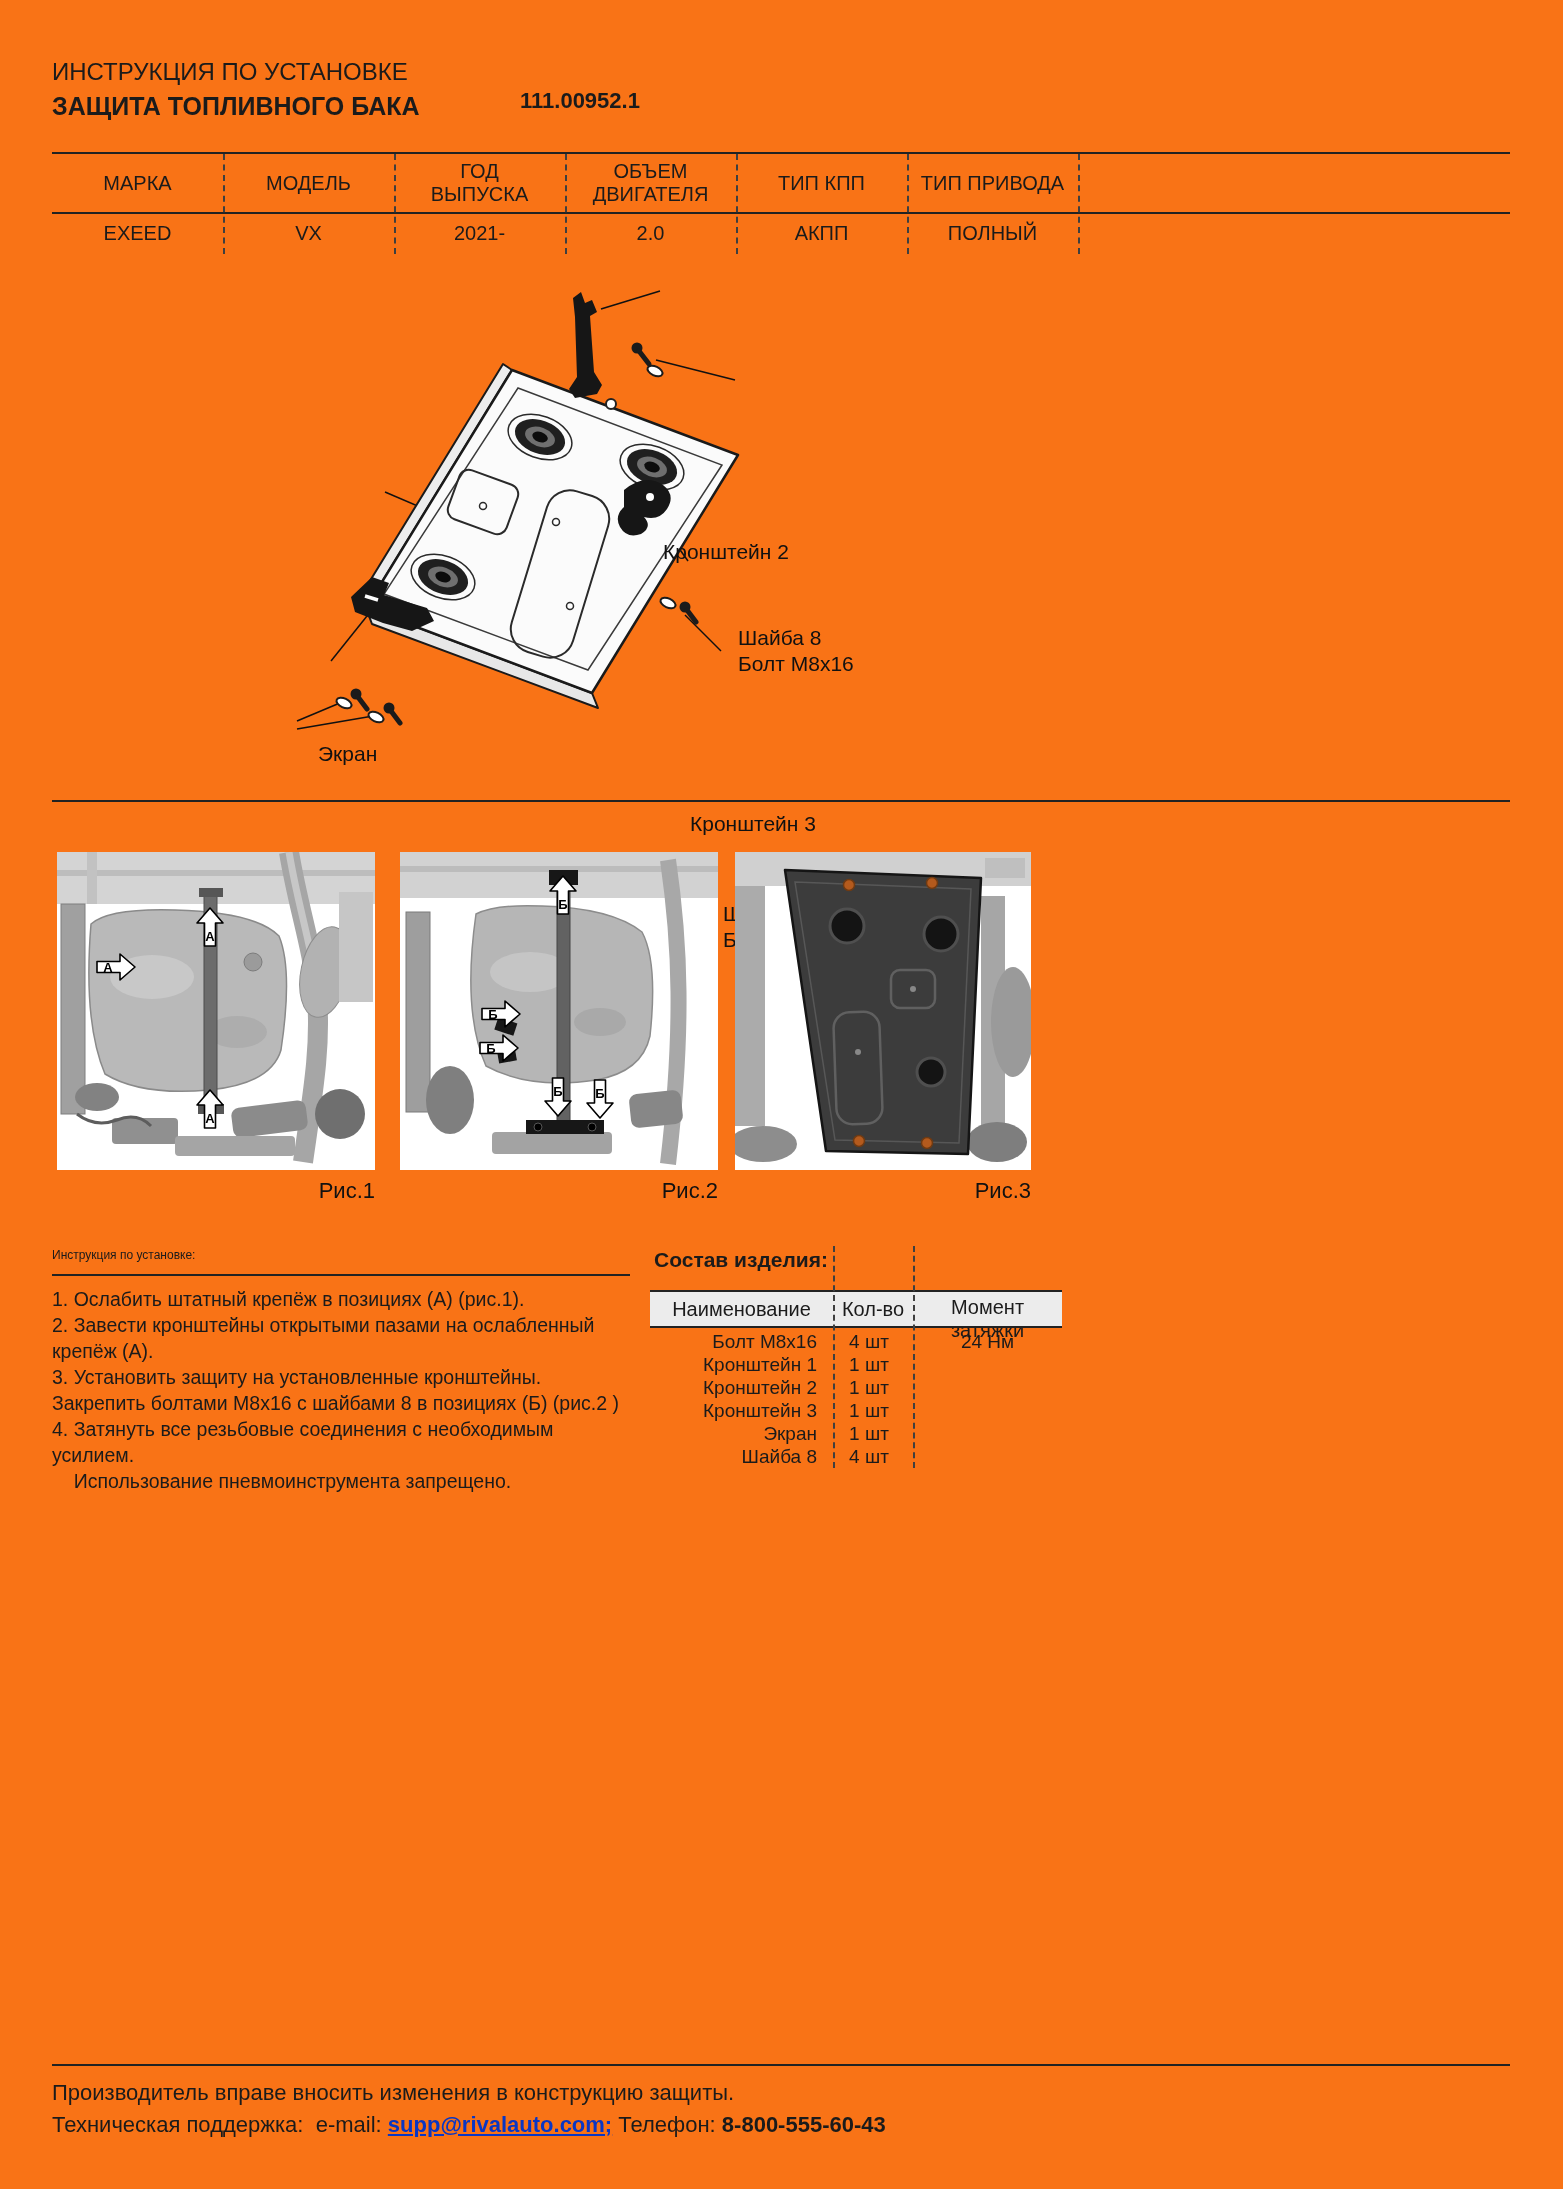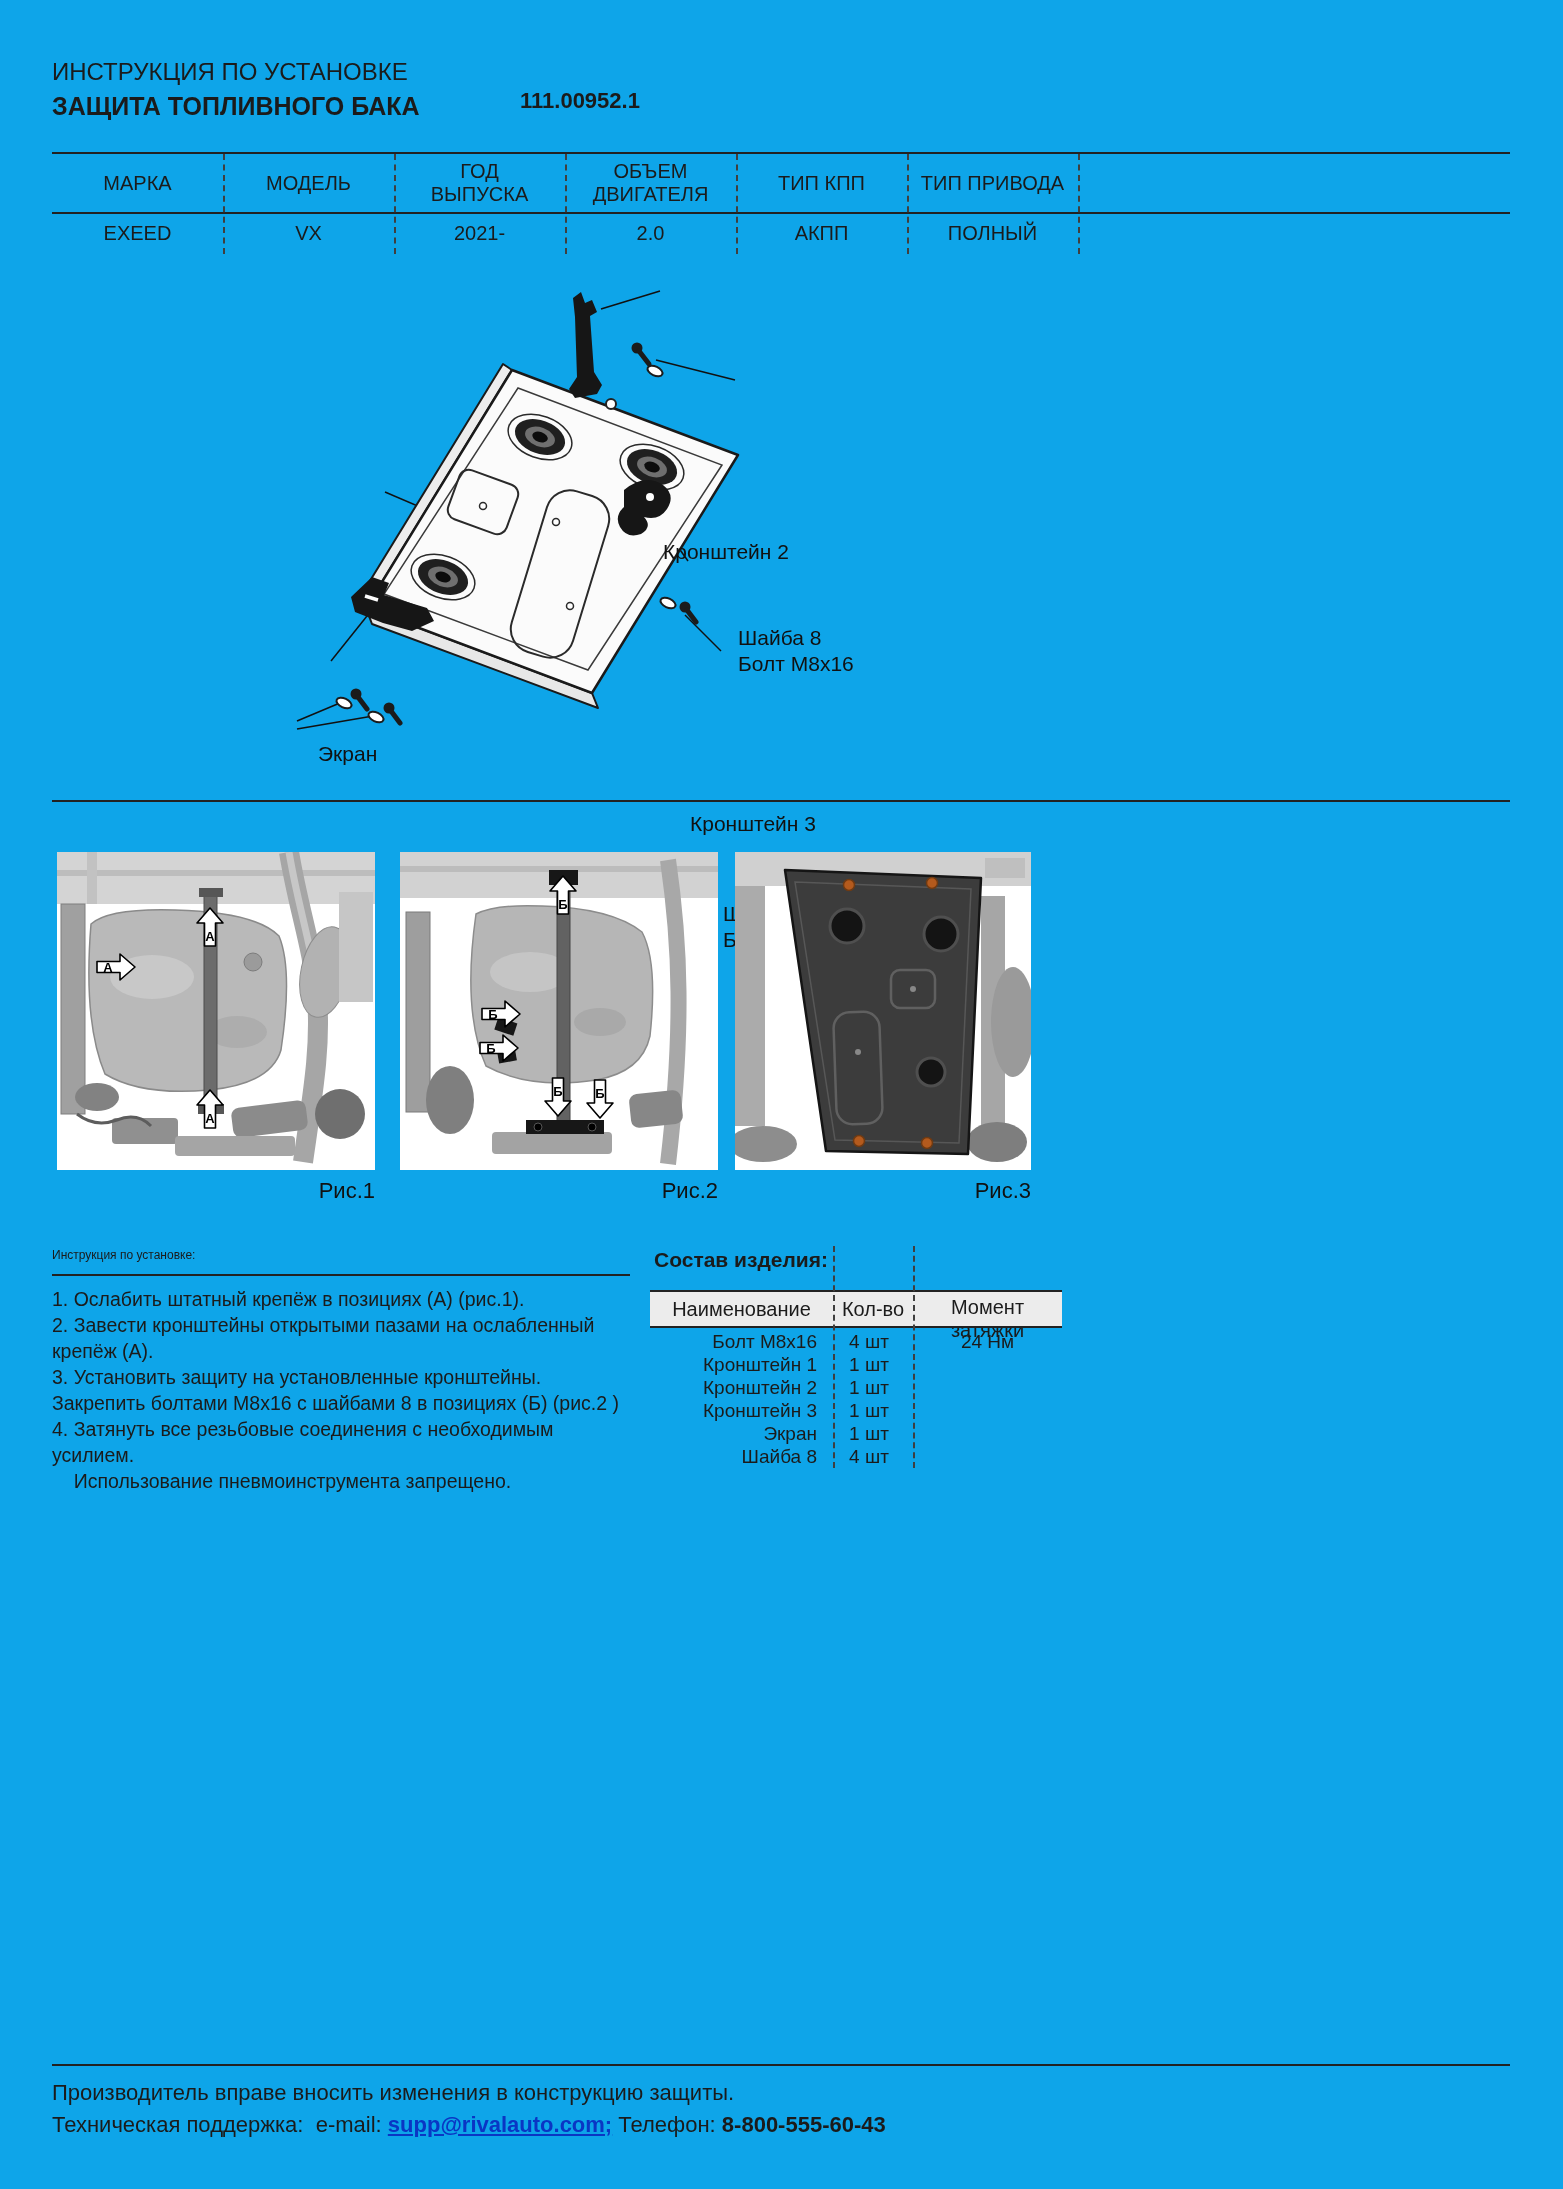--- a/index.html
+++ b/index.html
@@ -1,18 +1,18 @@
 <!DOCTYPE html>
 <html><head>
 <meta charset="utf-8">
 <style>
   * { margin:0; padding:0; box-sizing:border-box; }
   body { background:#fff; }
   .page {
-    position:relative; width:1563px; height:2189px; background:#0ea5e9;
+    position:relative; width:1563px; height:2189px; background:#f97316;
     font-family:"Liberation Sans", sans-serif; color:#1b1b1b; overflow:hidden;
   }
   .hline { position:absolute; border-top:2px solid #222; }
   .dashv { position:absolute; border-left:2px dashed #3f3f3f; }
 
   
   #header-block { position:absolute; left:52px; top:58px; }
   .doc-type { font-size:24px; }
   .product-name { font-size:25px; font-weight:bold; margin-top:6px; }
   #part-number { position:absolute; left:520px; top:88px; font-size:22px; font-weight:bold; }

